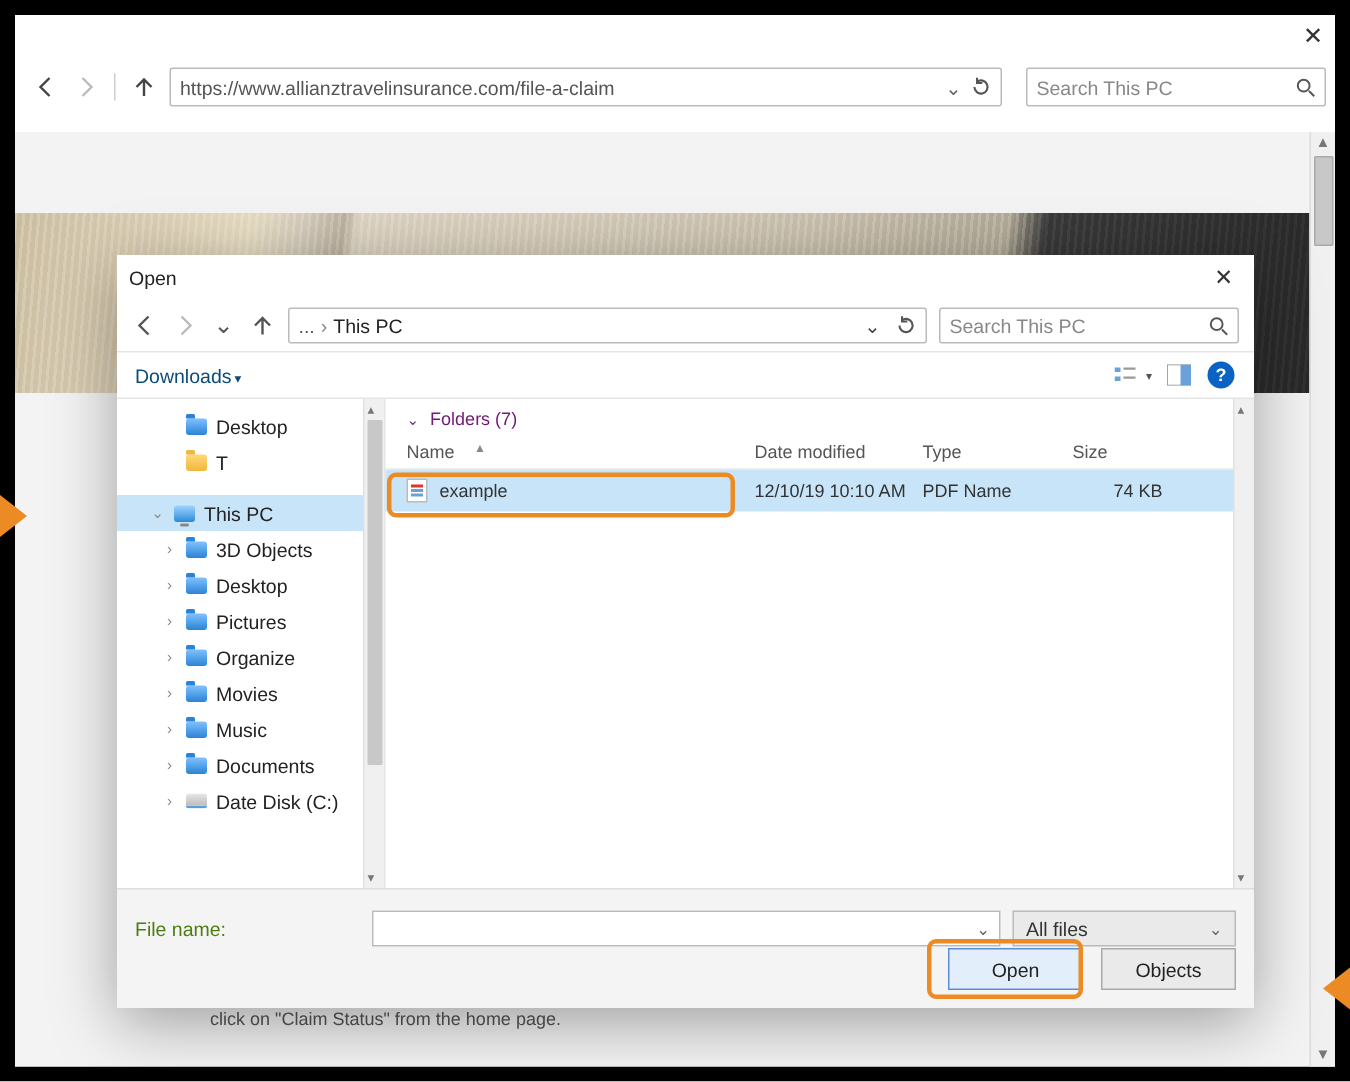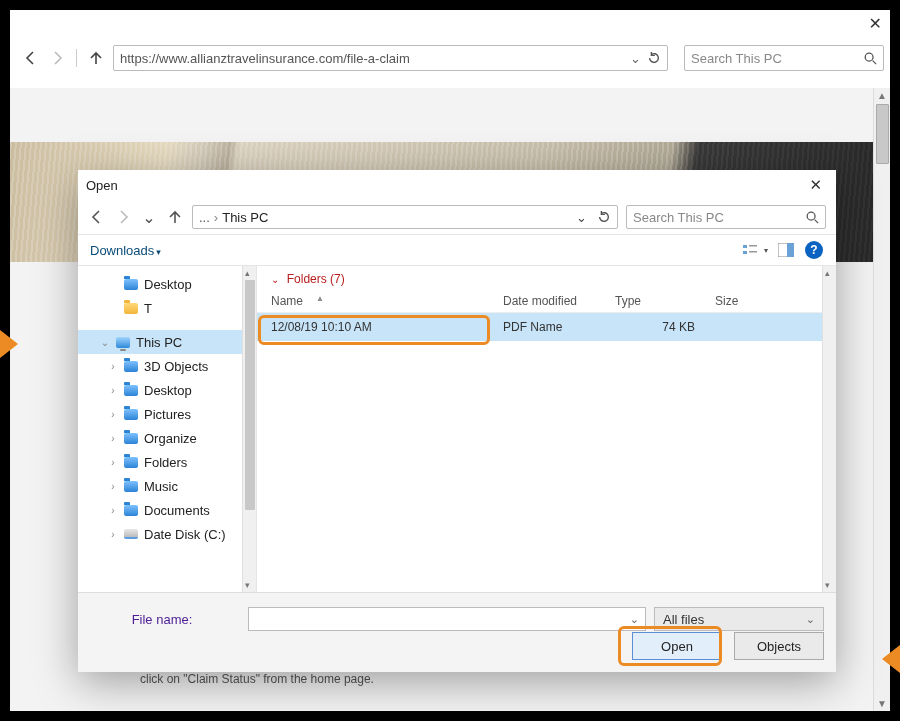--- a/index.html
+++ b/index.html
@@ -82,42 +82,42 @@
   .folder-ico.blue { background: linear-gradient(#7fc2ff,#2b83d6); }
   .folder-ico.blue::before { background:#2b83d6; }
   .pc-ico { width: 14px; height: 11px; background: linear-gradient(#9fd4ff,#2d8ad8); border-radius: 2px; position:relative; }
   .pc-ico::after { content:""; position:absolute; bottom:-3px; left:4px; width:6px; height:2px; background:#888; border-radius:1px; }
   .disk-ico { width: 14px; height: 10px; background: linear-gradient(#e8e8e8,#bcbcbc); border-radius: 2px; border-bottom: 2px solid #5a9de0; }
 
   .files { flex: 1; position: relative; border-left: 1px solid #e5e5e5; }
   .files-scroll { position: absolute; right: 0; top: 0; bottom: 0; width: 14px; background: #f0f0f0; border-left: 1px solid #e0e0e0; }
   .files-scroll .arrow { position: absolute; left: 2px; font-size: 9px; color: #777; }
 
-  .group-head { font-size: 12px; color: #b91c1c; padding: 6px 0 4px 14px; }
+  .group-head { font-size: 12px; color: #701a75; padding: 6px 0 4px 14px; }
   .group-head .chev { font-size: 10px; margin-right: 4px; }
 
   .cols { display: grid; grid-template-columns: 232px 112px 100px 80px; font-size: 12px; color: #555; padding: 4px 0 4px 14px; border-bottom: 1px solid #eee; }
   .cols .col-name { display: flex; gap: 13px; }
   .cols .sort { font-size: 8px; color: #888; }
 
   .row { display: grid; grid-template-columns: 232px 112px 100px 80px; font-size: 12px; color: #333; height: 28px; align-items: center; padding-left: 14px; }
   .row.sel { background: #c8e4f8; }
   .row .name-cell { display: flex; align-items: center; gap: 8px; }
   .file-ico { width: 14px; height: 16px; background: #fff; border: 1px solid #bbb; border-radius: 1px; position: relative; }
   .file-ico::after { content: ""; position: absolute; top: 3px; left: 2px; right: 2px; height: 2px; background: #d33; box-shadow: 0 3px 0 #6aa2d8, 0 6px 0 #6aa2d8; }
   .row .size-cell { text-align: right; padding-right: 20px; }
 
   .highlight-file { position: absolute; left: 1px; top: 49px; width: 232px; height: 30px; border: 3px solid #ec8b23; border-radius: 6px; pointer-events: none; }
 
   .dlg-footer { position: absolute; left: 0; right: 0; bottom: 0; height: 80px; background: #f4f4f4; border-top: 1px solid #ddd; }
   .fn-row { position: absolute; left: 0; right: 0; top: 14px; display: flex; align-items: center; padding: 0 12px; gap: 8px; font-size: 13px; }
-  .fn-label { width: 150px; text-align: center; color: #4c1d95; padding-right: 6px; }
+  .fn-label { width: 150px; text-align: left; color: #4d7c0f; padding-right: 6px; }
   .fn-input { flex: 1; height: 24px; border: 1px solid #bbb; background: #fff; display: flex; align-items: center; justify-content: flex-end; padding-right: 6px; }
   .fn-input .chev { color: #666; font-size: 11px; }
-  .ft-select { width: 170px; height: 24px; border: 1px solid #bbb; background: #eaeaea; display: flex; align-items: center; padding: 0 8px; font-size: 13px; color: #333; justify-content: space-between; }
+  .ft-select { width: 149px; height: 24px; border: 1px solid #bbb; background: #eaeaea; display: flex; align-items: center; padding: 0 8px; font-size: 13px; color: #333; justify-content: space-between; }
   .btn-row { position: absolute; right: 12px; bottom: 12px; display: flex; gap: 12px; }
   .btn { width: 90px; height: 28px; border: 1px solid #aaa; background: #eaeaea; font-size: 13px; color: #222; display: inline-flex; align-items: center; justify-content: center; cursor: pointer; }
   .btn.primary { border: 1px solid #5a8fd6; background: #e3eefb; }
   .highlight-open { position: absolute; right: 114px; bottom: 6px; width: 104px; height: 40px; border: 3px solid #ec8b23; border-radius: 6px; pointer-events: none; }
 
   svg { display: block; }
 </style>
 </head>
 <body>
 
@@ -299,21 +299,21 @@
               <span>Pictures</span>
             </div>
             <div class="tree-item depth1">
               <span class="exp">›</span>
               <span class="folder-ico blue"></span>
               <span>Organize</span>
             </div>
             <div class="tree-item depth1">
               <span class="exp">›</span>
               <span class="folder-ico blue"></span>
-              <span>Folders</span>
+              <span>Movies</span>
             </div>
             <div class="tree-item depth1">
               <span class="exp">›</span>
               <span class="folder-ico blue"></span>
               <span>Music</span>
             </div>
             <div class="tree-item depth1">
               <span class="exp">›</span>
               <span class="folder-ico blue"></span>
               <span>Documents</span>
@@ -339,21 +339,25 @@
           <span class="col-name">
                 <span>Name</span>
                 <span class="sort">▲</span>
               </span>
           <span>Date modified</span>
           <span>Type</span>
           <span>Size</span>
         </div>
         <div id="rows">
               <div class="row sel">
-                <span>12/08/19 10:10 AM</span>
+                <span class="name-cell">
+                  <span class="file-ico"></span>
+                  <span>example</span>
+                </span>
+                <span>12/10/19 10:10 AM</span>
                 <span>PDF Name</span>
                 <span class="size-cell">74 KB</span>
               </div>
             </div>
 
         <div class="highlight-file"></div>
 
         <div class="files-scroll">
           <span class="arrow" style="top:2px">▴</span>
           <span class="arrow" style="bottom:2px">▾</span>

